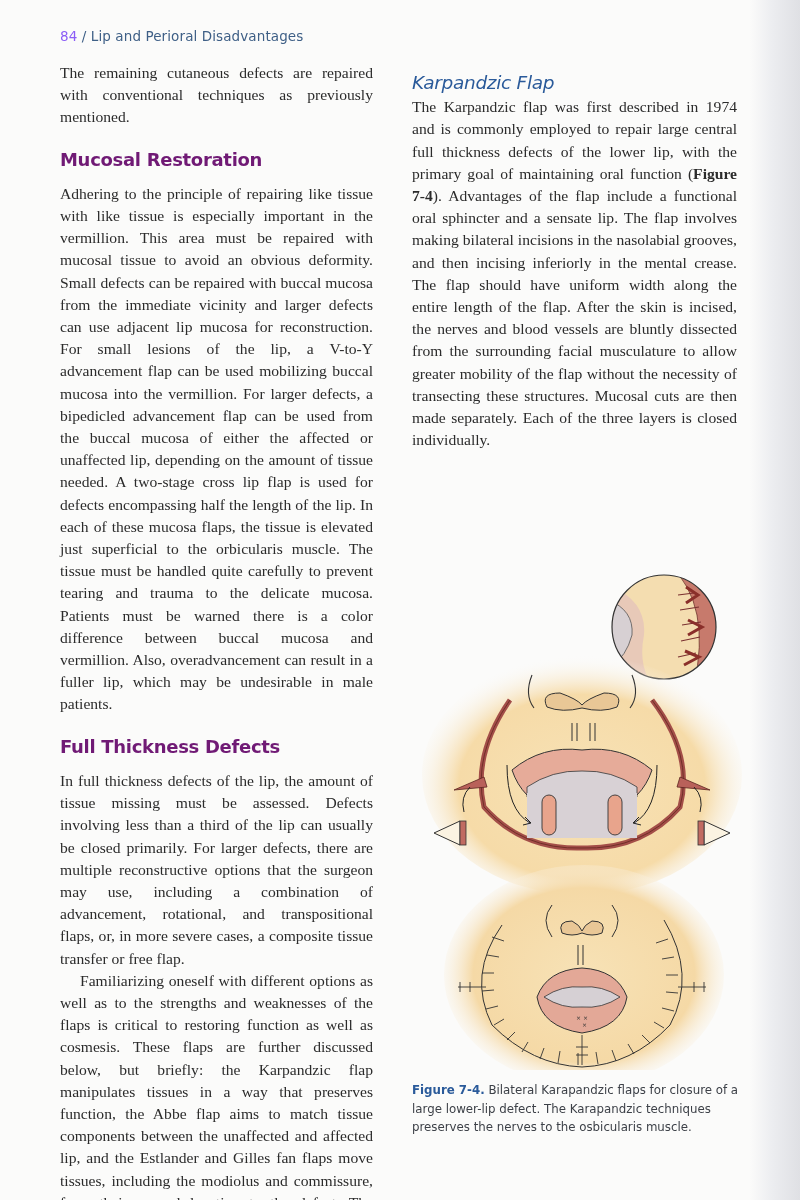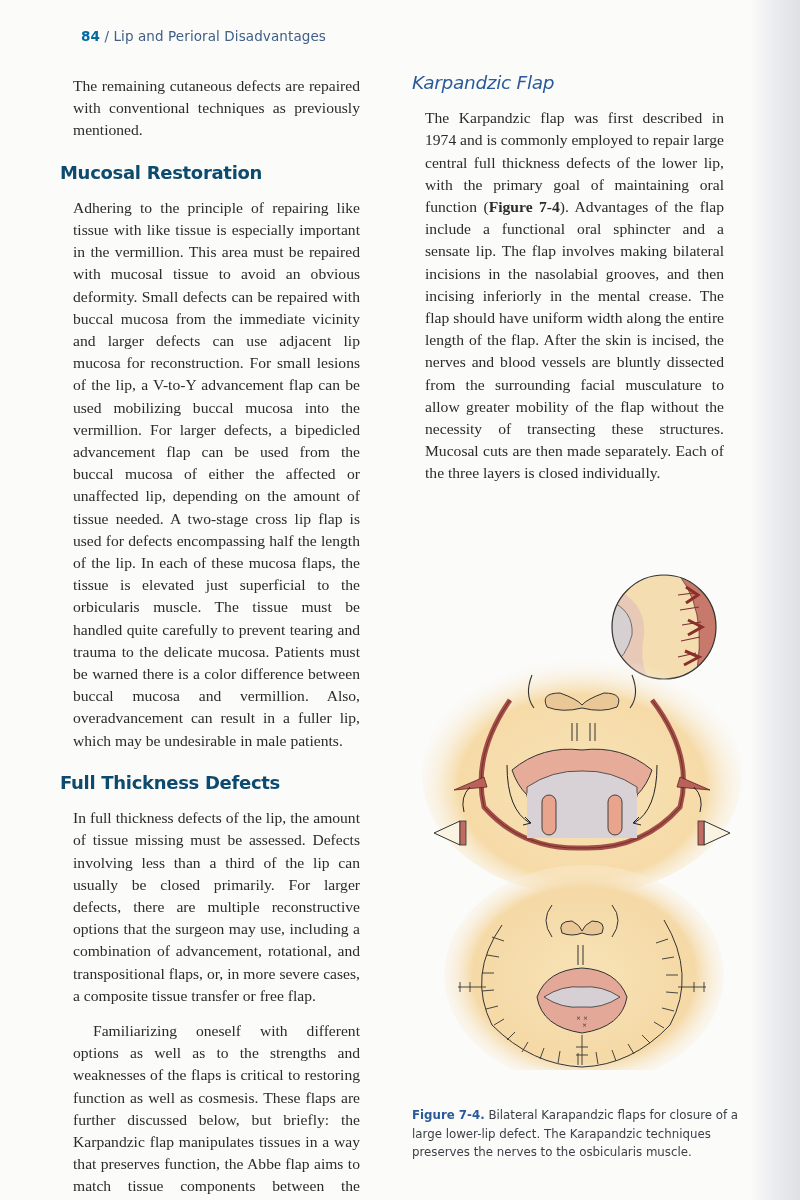--- a/index.html
+++ b/index.html
@@ -11,49 +11,49 @@
   }
   .page-shade {
     position:absolute; top:0; right:0; width:50px; height:1200px;
     background:linear-gradient(to right, rgba(251,251,250,0) 0%, #ecedf0 45%, #dfe0e4 100%);
   }
   .running-head {
     position:absolute; left:60px; top:28px;
     font-family:"DejaVu Sans", "Liberation Sans", sans-serif;
     font-size:13.5px; color:#3e5f86; letter-spacing:0.1px;
   }
-  .running-head .pgnum { font-weight:bold; color:#0369a1;margin-left:21px; }
+  .running-head .pgnum { font-weight:normal; color:#8b5cf6; }
   .col {
     position:absolute; top:62px;
     font-size:15.6px; line-height:22.2px;
     text-align:justify;
   }
   .col-left { left:60px; width:313px; }
   .col-right { left:412px; width:325px; top:72px; }
-  .col p { margin:13px; }
+  .col p { margin:0; }
   .col p.indent { text-indent:20px; }
   .col p.noindent { text-indent:0; }
   h2.sec {
     font-family:"DejaVu Sans", "Liberation Sans", sans-serif;
-    font-weight:bold; font-size:18px; color:#0c4a6e;
+    font-weight:bold; font-size:18px; color:#701a75;
     margin:20px 0 12px 0; letter-spacing:-0.3px;
   }
   h3.sub {
     font-family:"DejaVu Sans", "Liberation Sans", sans-serif;
     font-style:italic; font-weight:normal; font-size:18.5px; color:#2a5a9a;
-    margin:0 0 10px 0; letter-spacing:-0.3px;
+    margin:0 0 2px 0; letter-spacing:-0.3px;
   }
   .figure {
     position:absolute; left:412px; top:565px; width:370px; height:505px;
   }
   .figure svg { display:block; }
   .caption {
     position:absolute; left:412px; top:1081px; width:330px;
     font-family:"DejaVu Sans", "Liberation Sans", sans-serif;
-    font-size:11.8px; line-height:18.5px; color:#3d4148;margin-top:25px;
+    font-size:11.8px; line-height:18.5px; color:#3d4148;
   }
   .caption .fig-label { color:#2a5a9a; font-weight:bold; }
   b.ref { font-weight:bold; }
 </style>
 </head>
 <body>
 
 <div class="page-shade"></div>
 
 <div class="running-head">

